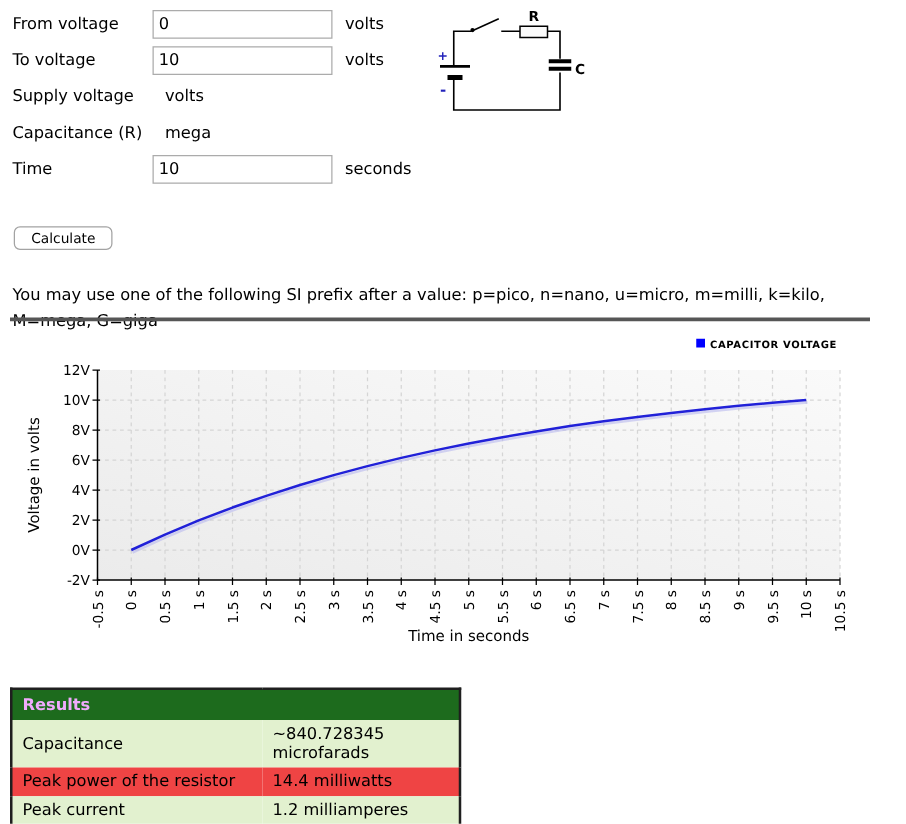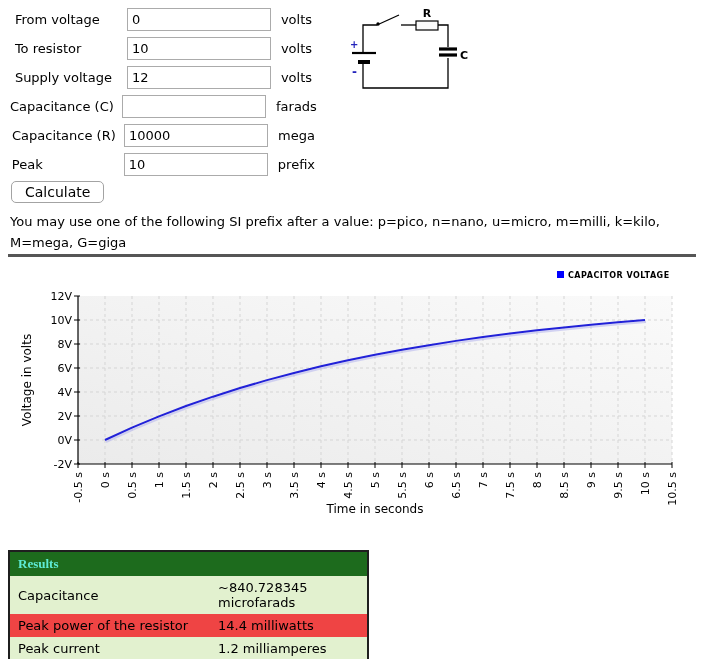--- a/index.html
+++ b/index.html
@@ -3,88 +3,81 @@
 <meta charset="utf-8">
 <style>
   html,body { margin:0; padding:0; }
   body {
     width:725px; height:659px; position:relative; overflow:hidden;
     background:#ffffff; color:#000;
     font-family:"DejaVu Sans", sans-serif; font-size:13px;
   }
   
   .form-rows { position:absolute; top:8px; left:10px; display:flex; flex-direction:column; gap:6px; }
-  .form-row { display:flex; align-items:center; height:23px;justify-content:center; }
+  .form-row { display:flex; align-items:center; height:23px; }
   .form-row .lbl { width:112px; }
   .form-row input {
     width:134px; height:19px; border:1px solid #ababab; background:#fff;
     font-family:"DejaVu Sans", sans-serif; font-size:13px; padding:1px 4px;
   }
   .form-row .unit { margin-left:10px; }
   .calc-btn {
     position:absolute; top:181px; left:11px;
-    font-family:"DejaVu Sans", sans-serif; font-size:14px;
+    font-family:"DejaVu Sans", sans-serif; font-size:11px;
     padding:2px 13px; border:1px solid #a3a3a3; border-radius:5px;
     background:#ffffff; color:#000; cursor:pointer;
   }
   
   .circuit { position:absolute; left:345px; top:2px; }
   .circuit text { font-family:"DejaVu Sans", sans-serif; }
   
-  .note { position:absolute; top:211px; left:10px; width:700px; line-height:21px; }
+  .note { position:absolute; top:226px; left:10px; width:700px; line-height:21px; }
   .rule { position:absolute; top:254px; left:8px; width:688px; height:0;
           border:none; border-top:3px solid #565656; margin:0; }
   
   .chart { position:absolute; left:0; top:258px; }
   .chart text { font-family:"DejaVu Sans", sans-serif; fill:#000; }
   .legend-text { font-size:8px; font-weight:bold; letter-spacing:0.5px; }
   .axis-title { font-size:12px; }
   
   .results { position:absolute; left:8px; top:550px; width:361px;
              border-collapse:collapse; border:2px solid #1f1f1f; font-size:13px; }
-  .results th { background:#1d6b1d; color:#5eead4; text-align:left; font-weight:bold;
-                padding:3px 8px; height:18px;font-family:Liberation Serif, serif; }
+  .results th { background:#1d6b1d; color:#f0abfc; text-align:left; font-weight:bold;
+                padding:3px 8px; height:18px; }
   .results td { padding:4px 8px;margin-left:22px; }
   .results tr.g  td { background:#e2f1cf; }
   .results tr.lg td { background:#ef4444; }
   .results td.k { width:184px; }
 </style>
 </head>
 <body>
 
 <div class="form-rows">
   <div class="form-row">
     <span class="lbl">From voltage</span>
     <input type="text" value="0" style="">
     <span class="unit">volts</span>
   </div>
   <div class="form-row">
-    <span class="lbl">To resistor</span>
+    <span class="lbl">To voltage</span>
     <input type="text" value="10" style="">
     <span class="unit">volts</span>
   </div>
   <div class="form-row">
     <span class="lbl">Supply voltage</span>
-    <input type="text" value="12" style="">
     <span class="unit">volts</span>
   </div>
   <div class="form-row">
-    <span class="lbl">Capacitance (C)</span>
-    <input type="text" value="" style="">
-    <span class="unit">farads</span>
-  </div>
-  <div class="form-row">
     <span class="lbl">Capacitance (R)</span>
-    <input type="text" value="10000" style="">
     <span class="unit">mega</span>
   </div>
   <div class="form-row">
-    <span class="lbl">Peak</span>
+    <span class="lbl">Time</span>
     <input type="text" value="10" style="">
-    <span class="unit">prefix</span>
+    <span class="unit">seconds</span>
   </div>
 </div>
 
 <button class="calc-btn">Calculate</button>
 
 <svg class="circuit" width="135" height="95" viewBox="0 0 135 95">
 
   <g stroke="#000" stroke-width="1.3" fill="none">
     <path d="M18,51 L18,23 L32,23"></path>
     <path d="M56,23 L71,23"></path>

